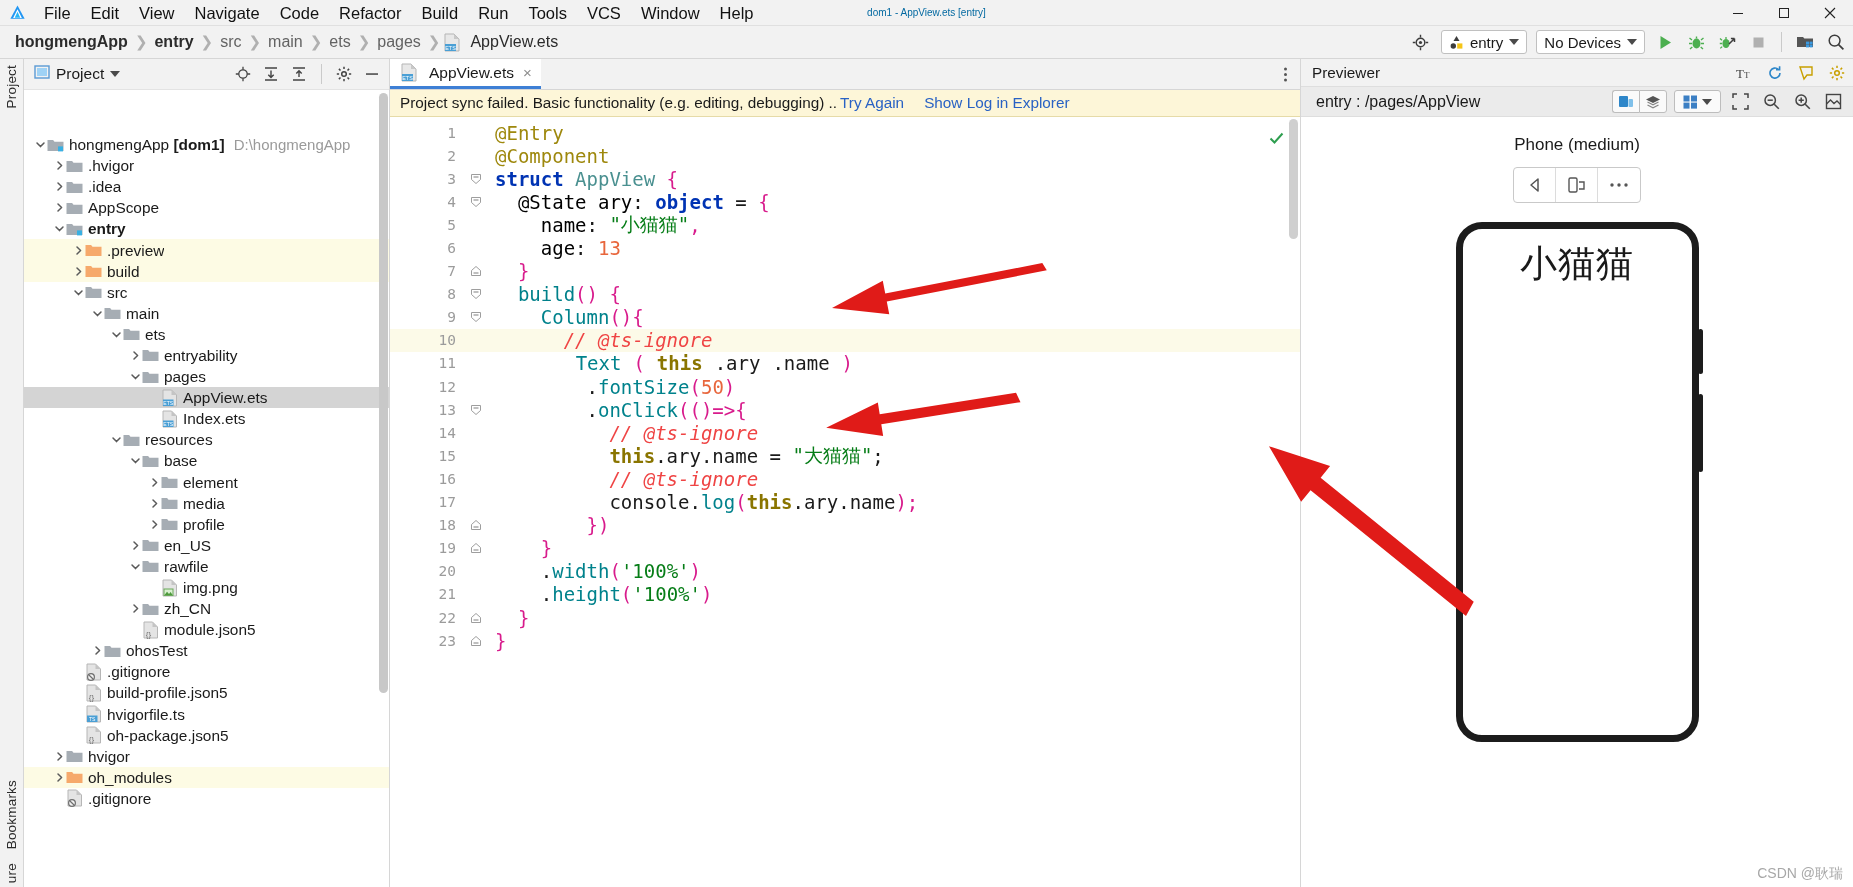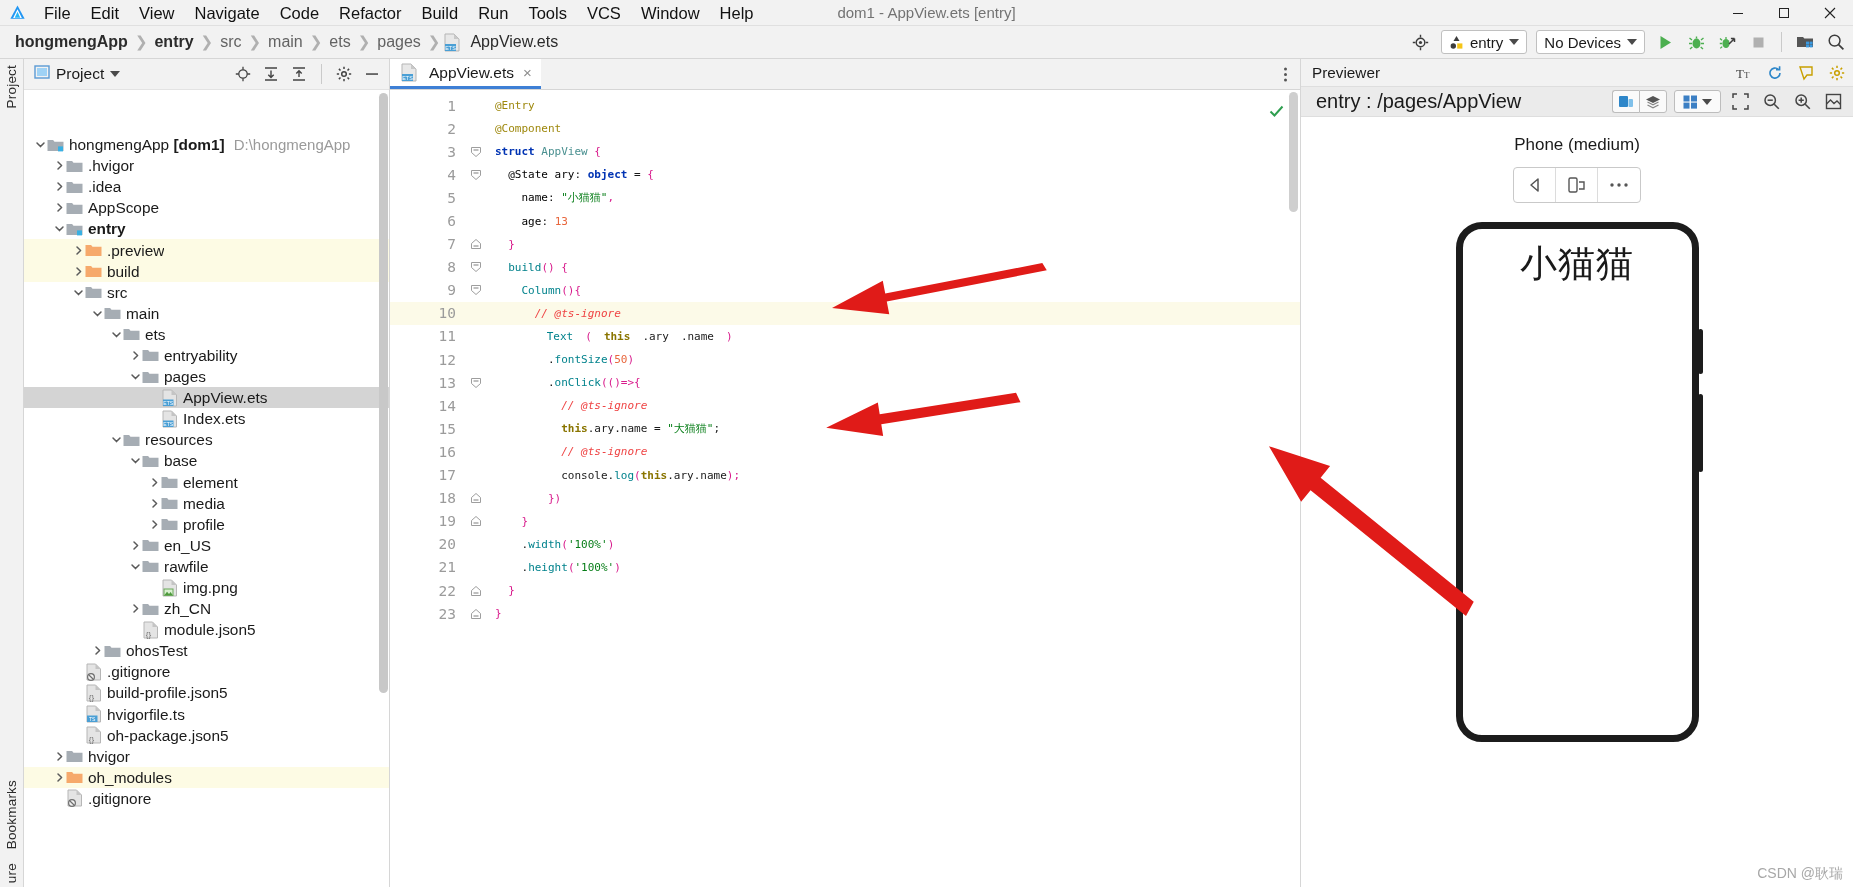--- a/index.html
+++ b/index.html
@@ -19,21 +19,21 @@
     height: 26px; background: #f2f2f2; display: flex; align-items: center;
     border-bottom: 1px solid #e0e0e0; position: relative; flex: 0 0 26px;
   }
   .logo-tri { width: 34px; display: flex; align-items: center; justify-content: center; }
   .menu-items { display: flex; align-items: center; gap: 0px; }
   .menu-item {
     padding: 2px 10px; font-size: 16.5px; color: #111; cursor: default; line-height: 20px;
   }
   .win-title {
     position: absolute; left: 50%; transform: translateX(-50%);
-    font-size: 15px; color: #737373;
+    font-size: 10px; color: #0369a1;
   }
   .win-ctrl { position: absolute; right: 0; top: 0; display: flex; height: 26px; }
   .win-btn { width: 46px; display: flex; align-items: center; justify-content: center; font-size: 14px; color: #222; }
 
   
   .navbar {
     height: 33px; background: #f2f2f2; display: flex; align-items: center;
     border-bottom: 1px solid #d6d6d6; flex: 0 0 33px; position: relative;
   }
   .crumbs { display: flex; align-items: center; padding-left: 12px; gap: 2px; }
@@ -133,21 +133,21 @@
     padding-right: 9px; font-family: "DejaVu Sans Mono", monospace; font-size: 14.5px; color: #9b9b9b;
   }
   .gline.cur { background: #fcfae8; }
   .foldcol { width: 22px; flex: 0 0 22px; position: relative; background: #fff; padding-top: 4px; }
   .fold { height: 23.1px; display: flex; align-items: center; justify-content: center; }
   .fold.cur { background: #fcfae8; }
 
   .codelines { flex: 1; position: relative; padding-top: 4px; overflow: hidden; }
   .cline {
     height: 23.1px; display: flex; align-items: center; white-space: pre;
-    font-family: "DejaVu Sans Mono", monospace; font-size: 11px; padding-left: 8px;
+    font-family: "DejaVu Sans Mono", monospace; font-size: 19px; padding-left: 8px;
   }
   .cline.cur { background: #fcfae8; }
   .k-dec { color: #9e880d; }         
   .k-kw  { color: #0033b3; font-weight: bold; }  
   .k-type{ color: #4a9090; }
   .k-brace { color: #d81b8c; }
   .k-prop{ color: #000000; }
   .k-str { color: #067d17; }
   .k-num { color: #e8663c; }
   .k-cmt { color: #ef4444; font-style: italic; }
@@ -164,21 +164,21 @@
 
   
   .previewer { width: 553px; flex: 0 0 553px; display: flex; flex-direction: column; background: #f2f2f2; border-left: 1px solid #d6d6d6; }
   .pv-head {
     height: 27px; display: flex; align-items: center; padding-left: 11px; font-size: 15.3px;
     color: #1a1a1a; background: #f2f2f2; flex: 0 0 27px; position: relative;
   }
   .pv-head-icons { position: absolute; right: 7px; display: flex; align-items: center; gap: 13px; }
   .pv-sub {
     height: 31px; background: #ebebeb; border-top: 1px solid #dedede; border-bottom: 1px solid #dedede;
-    display: flex; align-items: center; padding: 0 7px 0 15px; font-size: 20px; color: #1a1a1a;
+    display: flex; align-items: center; padding: 0 7px 0 15px; font-size: 16px; color: #1a1a1a;
     flex: 0 0 31px; position: relative;
   }
   .pv-sub-right { position: absolute; right: 8px; display: flex; align-items: center; gap: 7px; }
   .pv-btn {
     height: 23px; min-width: 25px; border: 1px solid #bdbdbd; background: #fafafa; border-radius: 3px;
     display: flex; align-items: center; justify-content: center; gap: 4px; padding: 0 5px;
   }
   .pv-btn.seg { border-radius: 3px 0 0 3px; border-right: none; }
   .pv-btn.seg2 { border-radius: 0 3px 3px 0; }
   .pv-icon-plain { width: 24px; height: 23px; display: flex; align-items: center; justify-content: center; }
@@ -832,20 +832,25 @@
         </div>
         <div class="tab-more">
           <svg width="5" height="17" viewBox="0 0 5 17">
             <circle cx="2.5" cy="3" r="1.5" fill="#555"></circle>
               <circle cx="2.5" cy="8.5" r="1.5" fill="#555"></circle>
               <circle cx="2.5" cy="14" r="1.5" fill="#555"></circle>
           </svg>
         </div>
       </div>
 
+      <div class="banner">
+        <span>Project sync failed. Basic functionality (e.g. editing, debugging) ..</span>
+        <a class="lnk1" href="#">Try Again</a>
+        <a class="lnk2" href="#">Show Log in Explorer</a>
+      </div>
 
       <div class="codearea">
         <div class="gutter" id="gutter">
             <div class="gline">1</div>
             <div class="gline">2</div>
             <div class="gline">3</div>
             <div class="gline">4</div>
             <div class="gline">5</div>
             <div class="gline">6</div>
             <div class="gline">7</div>

